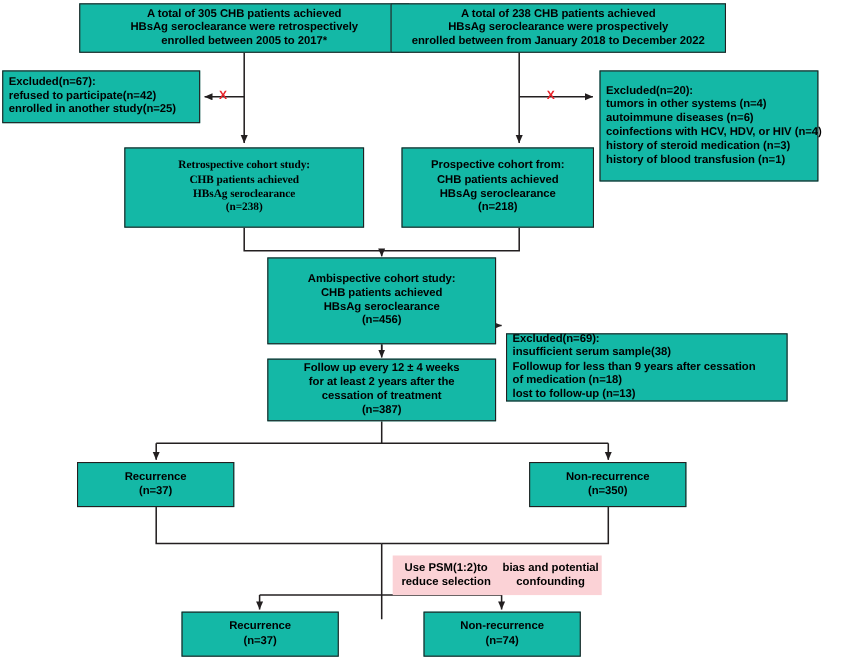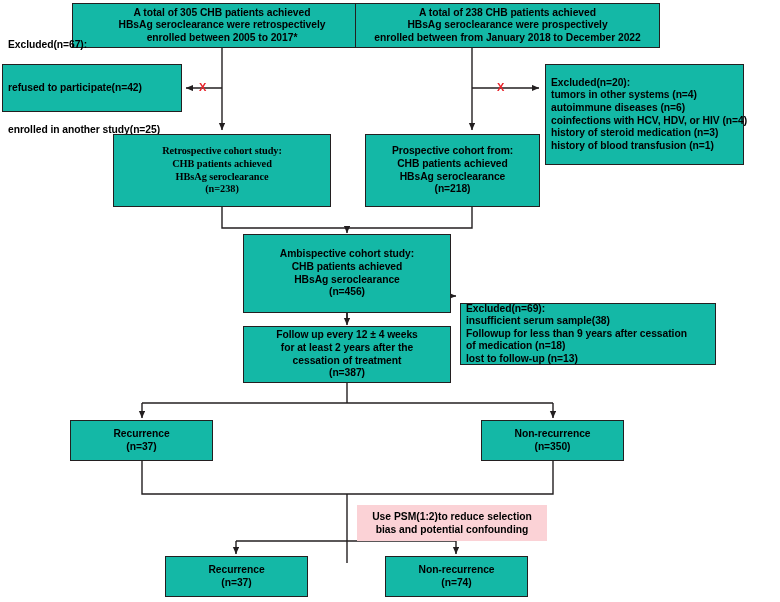--- a/index.html
+++ b/index.html
@@ -39,21 +39,21 @@
   }
   .box.center { align-items: center; text-align: center; }
   .box.left { align-items: flex-start; text-align: left; padding-left: 5px; }
   .box .ln { display: block; white-space: nowrap; }
   .psm {
     position: absolute;
     box-sizing: border-box;
     background: #fbd2d6;
     border: none;
     display: flex;
-    flex-direction: column;
+    flex-direction: row;
     justify-content: center;
     align-items: center;
     text-align: center;
     font-size: 10.3px;
     font-weight: bold;
     color: #000000;
     line-height: 13px;
   }
   .xmark {
     position: absolute;
@@ -121,21 +121,21 @@
     <span class="ln">HBsAg seroclearance were retrospectively</span>
     <span class="ln">enrolled between 2005 to 2017*</span>
   </div>
 
   <div class="box center" style="left:355px; top:3px; width:305px; height:45px;">
     <span class="ln">A total of 238 CHB patients achieved</span>
     <span class="ln">HBsAg seroclearance were prospectively</span>
     <span class="ln">enrolled between from January 2018 to December 2022</span>
   </div>
 
-  <div class="box left" style="left:2px; top:64px; width:180px; height:48px;gap:30px;">
+  <div class="box left" style="left:2px; top:64px; width:180px; height:48px;">
     <span class="ln">Excluded(n=67):</span>
     <span class="ln">refused to participate(n=42)</span>
     <span class="ln">enrolled in another study(n=25)</span>
   </div>
 
   <div class="box left" style="left:545px; top:64px; width:199px; height:101px;">
     <span class="ln">Excluded(n=20):</span>
     <span class="ln">tumors in other systems (n=4)</span>
     <span class="ln">autoimmune diseases (n=6)</span>
     <span class="ln">coinfections with HCV, HDV, or HIV (n=4)</span>

